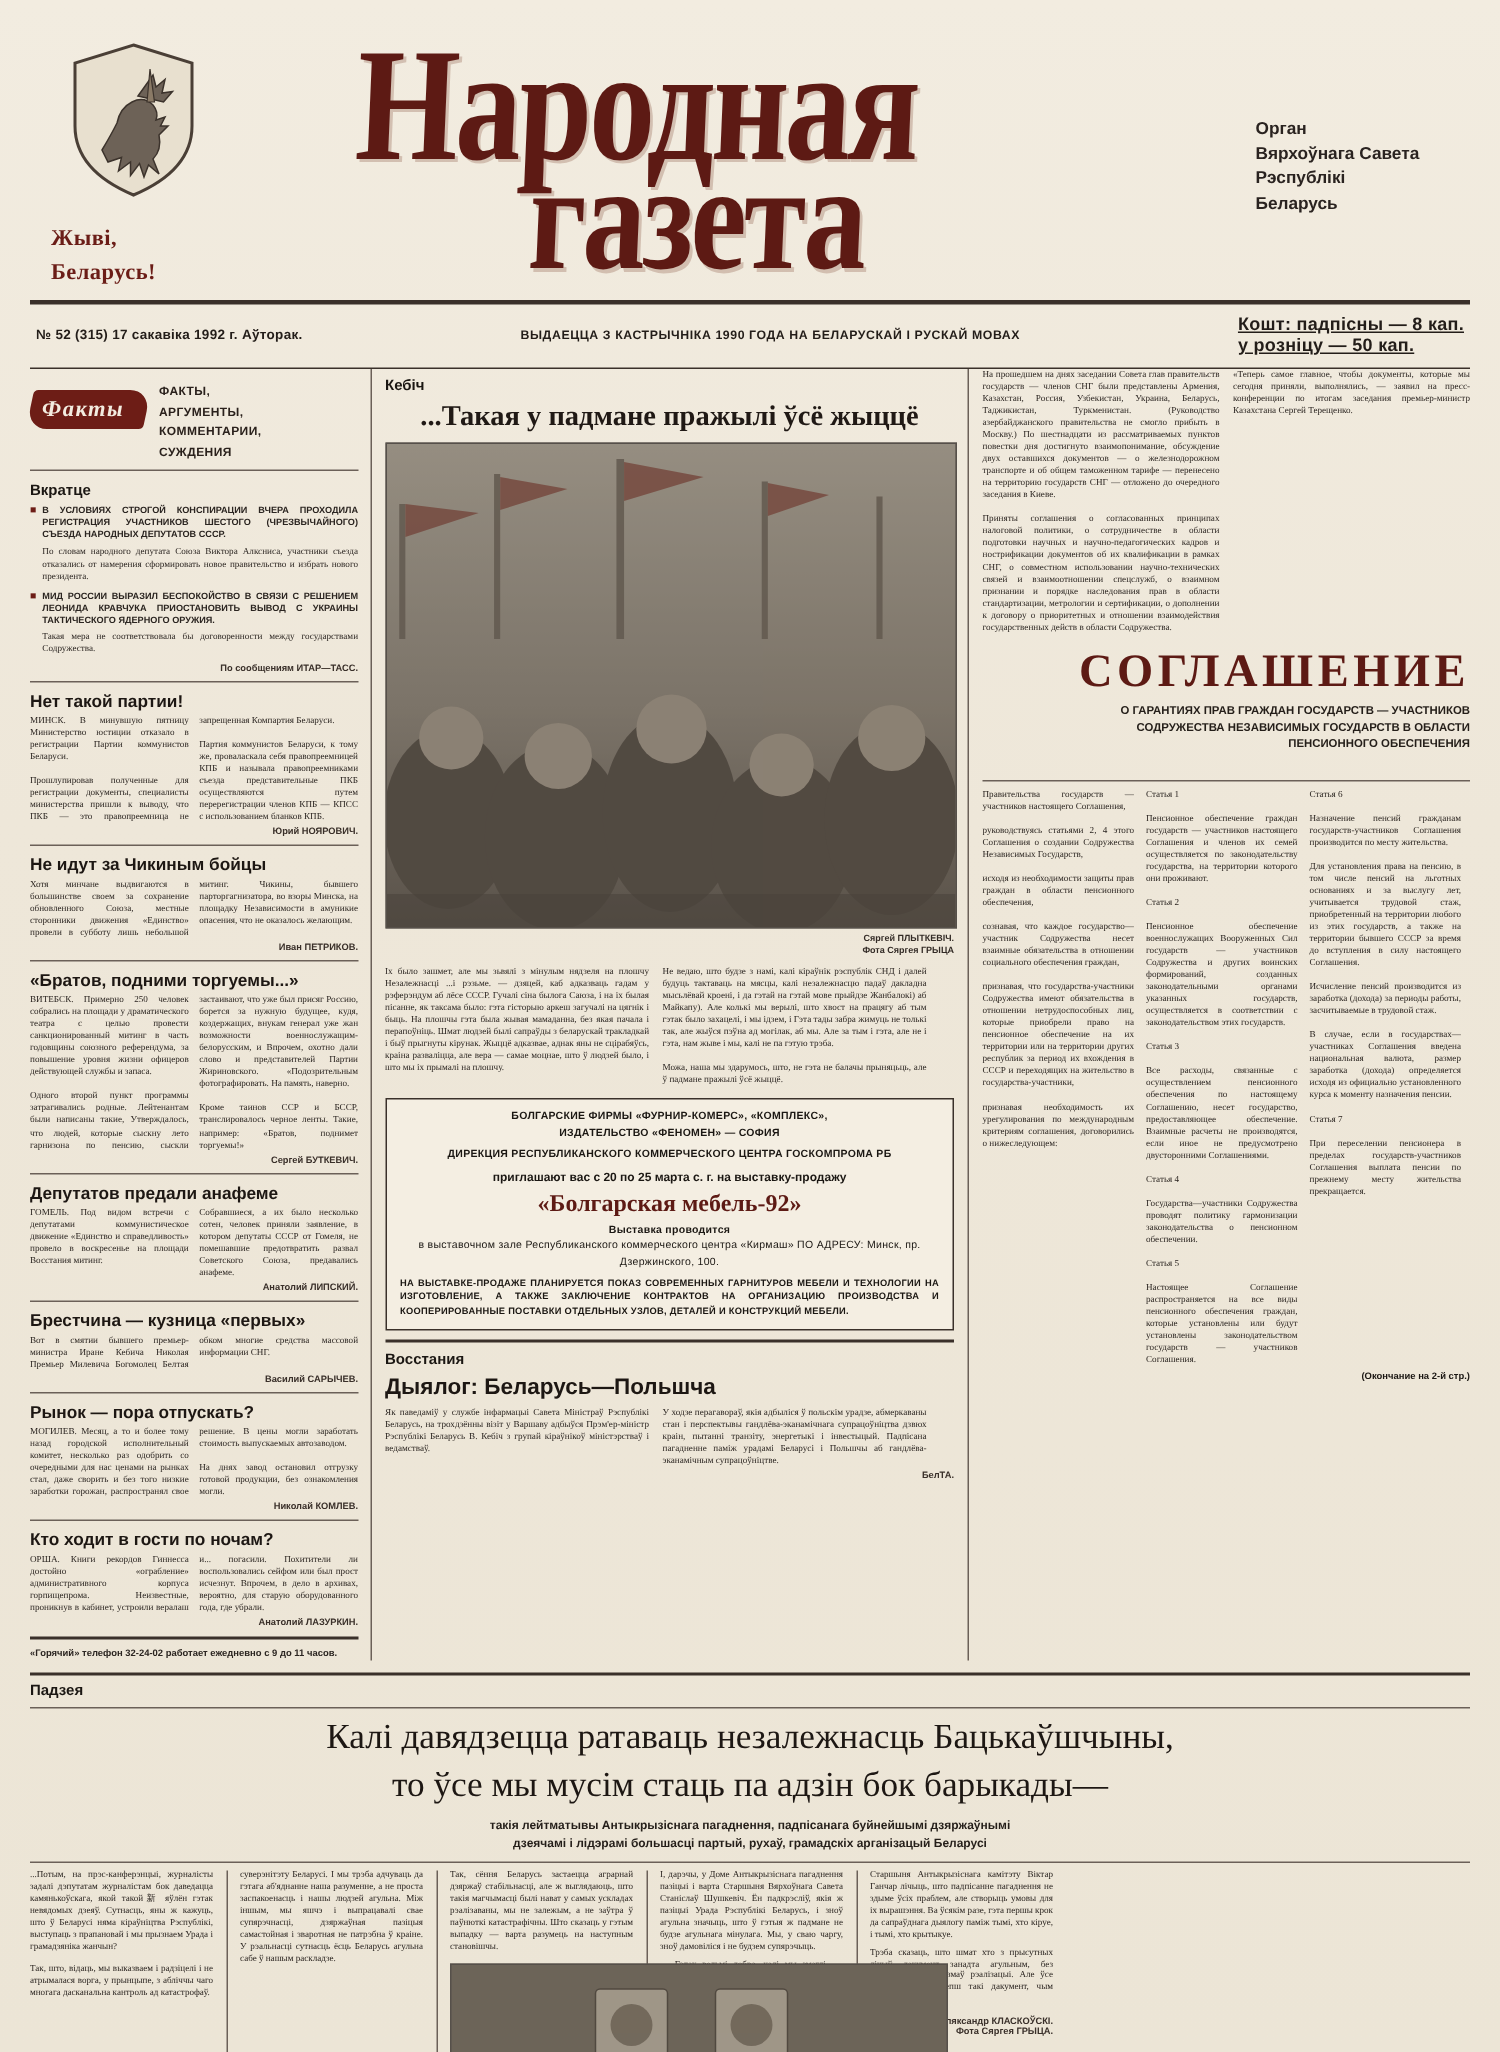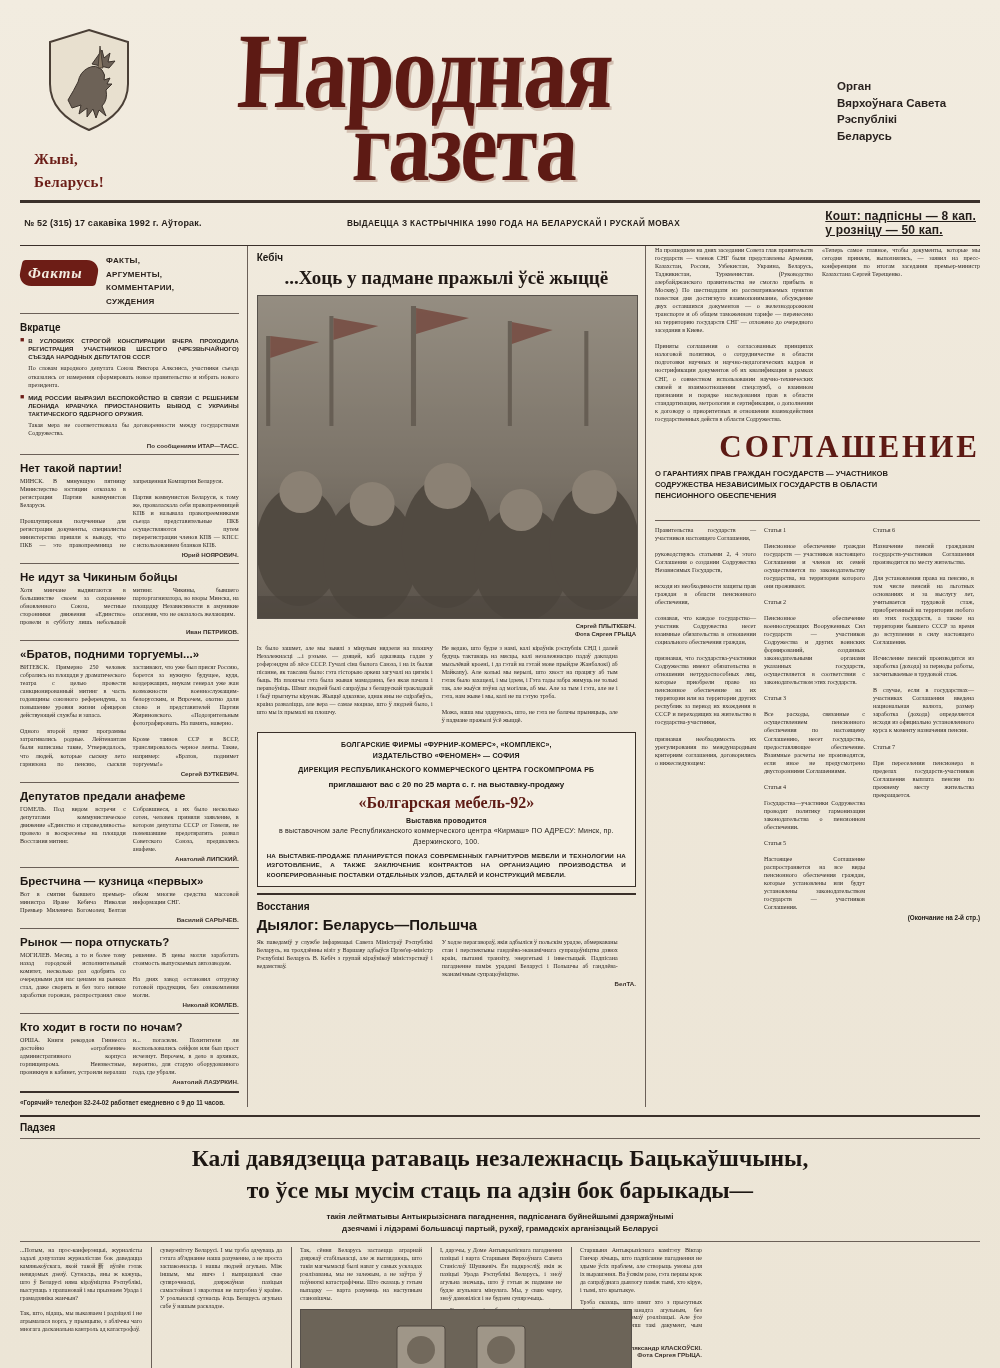--- a/index.html
+++ b/index.html
@@ -139,34 +139,34 @@
   .headline-r{
     font-family:"Liberation Sans",sans-serif;font-weight:bold;font-size:17px;
     color:#1d1713;margin:4px 0 5px 0;
   }
   .soglash{
     font-family:"Liberation Serif",serif;font-weight:bold;font-size:31px;
     text-align:right;letter-spacing:3px;color:#5d1a14;margin:6px 0 3px 0;
   }
   .soglash-sub{
     font-family:"Liberation Sans",sans-serif;font-weight:bold;font-size:7.6px;
-    text-align:left;line-height:1.45;margin-bottom:19px;color:#241e19;
+    text-align:right;line-height:1.45;margin-bottom:19px;color:#241e19;
   }
   .contin{
     font-family:"Liberation Sans",sans-serif;font-weight:bold;font-size:6.3px;
     text-align:right;margin-top:3px;
   }
   
   .feature{margin:8px 20px 0 20px;border-top:2px solid #3a302a;padding-top:5px;}
   .podzeya{
     font-family:"Liberation Sans",sans-serif;font-weight:bold;font-size:10px;
     margin-bottom:3px;
   }
   .feat-head{
-    font-family:"Liberation Serif",serif;font-weight:bold;font-size:23.5px;
+    font-family:"Liberation Serif",serif;font-weight:normal;font-size:23.5px;
     line-height:1.24;text-align:center;color:#1d1713;margin:2px 0 6px 0;
   }
   .feat-sub{
     font-family:"Liberation Sans",sans-serif;font-weight:bold;font-size:8px;
     text-align:center;line-height:1.5;margin-bottom:6px;color:#241e19;
   }
   .feat-body{display:flex;gap:9px;}
   .fb-col{width:122px;}
   .fb-col .tiny,.fb-mid .tiny{font-size:6.05px;}
   .sep-v{border-left:1px solid #6b6058;}
@@ -293,21 +293,21 @@
 
       <div class="subhead">Кто ходит в гости по ночам?</div>
       <div class="tiny twocol" style="white-space:pre-line">ОРША. Книги рекордов Гиннесса достойно «ограбление» административного корпуса горпищепрома. Неизвестные, проникнув в кабинет, устроили вералаш и... погасили. Похитители ли воспользовались сейфом или был прост исчезнут. Впрочем, в дело в архивах, вероятно, для старую оборудованного года, где убрали.</div>
       <div class="byline">Анатолий ЛАЗУРКИН.</div>
       <div class="hr2"></div>
       <div class="tiny" style="font-family:'Liberation Sans',sans-serif;font-weight:bold;font-size:6.3px;text-align:left">«Горячий» телефон 32-24-02 работает ежедневно с 9 до 11 часов.</div>
     </div>
 
     <div class="colMid">
       <div class="rakurs">Кебіч</div>
-      <div class="photohead">...Хоць у падмане пражылі ўсё жыццё</div>
+      <div class="photohead">...Такая у падмане пражылі ўсё жыццё</div>
       <div class="photo ph1">
         <svg class="grain" width="100%" height="100%" viewBox="0 0 372 322" preserveAspectRatio="none">
           <defs>
             <linearGradient id="sky" x1="0" y1="0" x2="0" y2="1">
               <stop offset="0%" stop-color="#b9b2a4"></stop>
                 <stop offset="55%" stop-color="#8a8276"></stop>
                 <stop offset="100%" stop-color="#4d463f"></stop>
             </linearGradient>
           </defs>
           <rect width="372" height="322" fill="url(#sky)"></rect>

